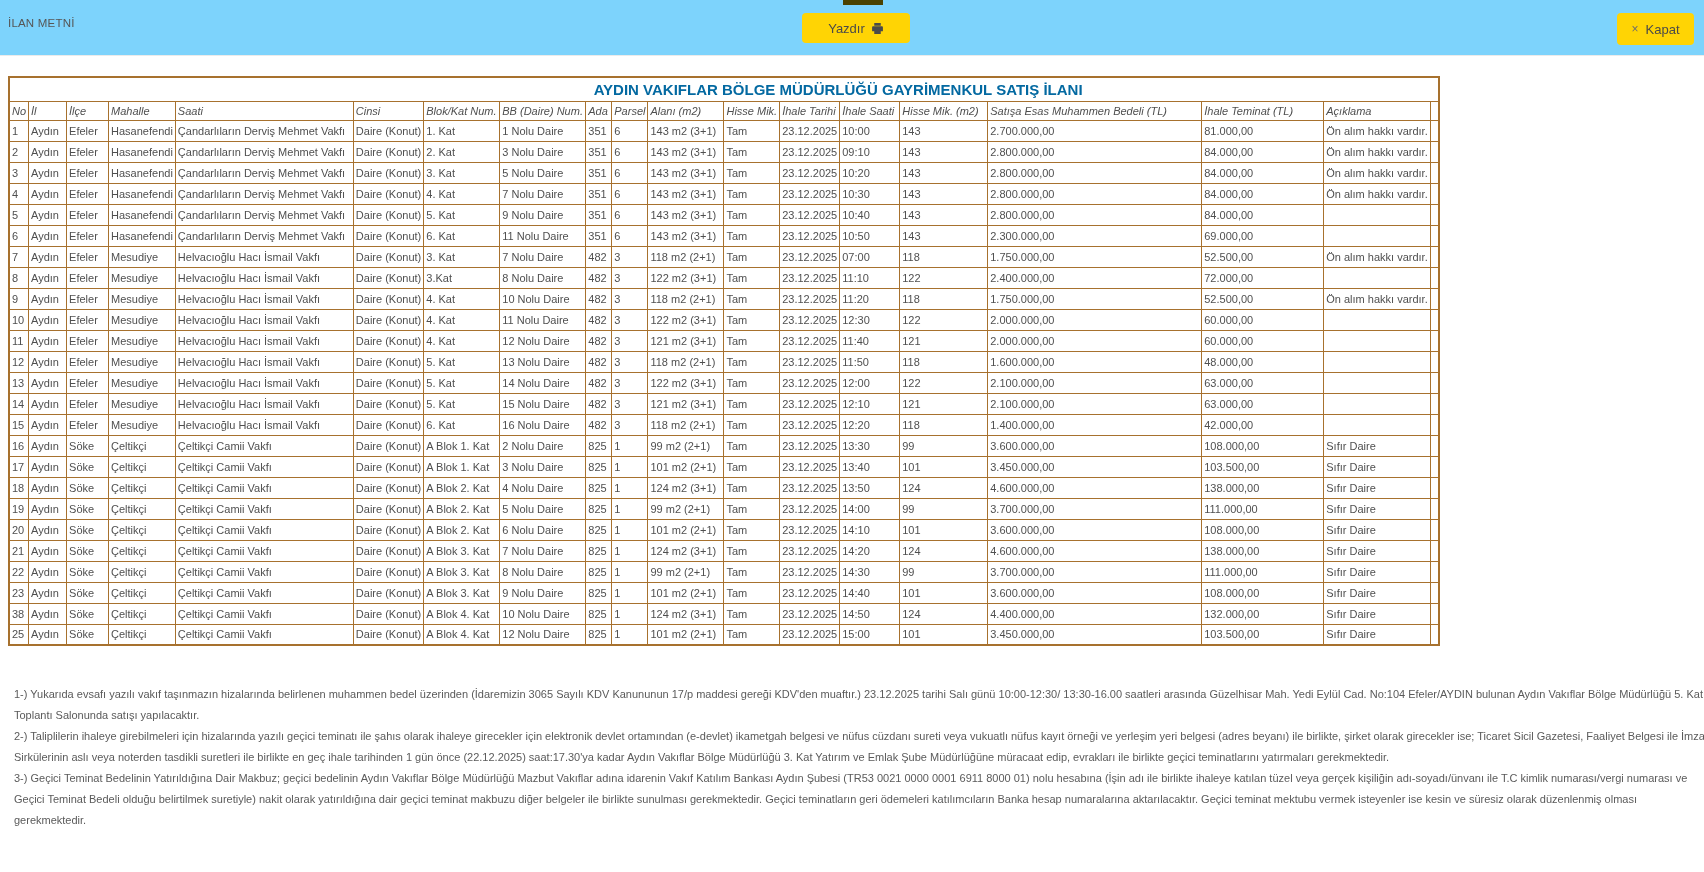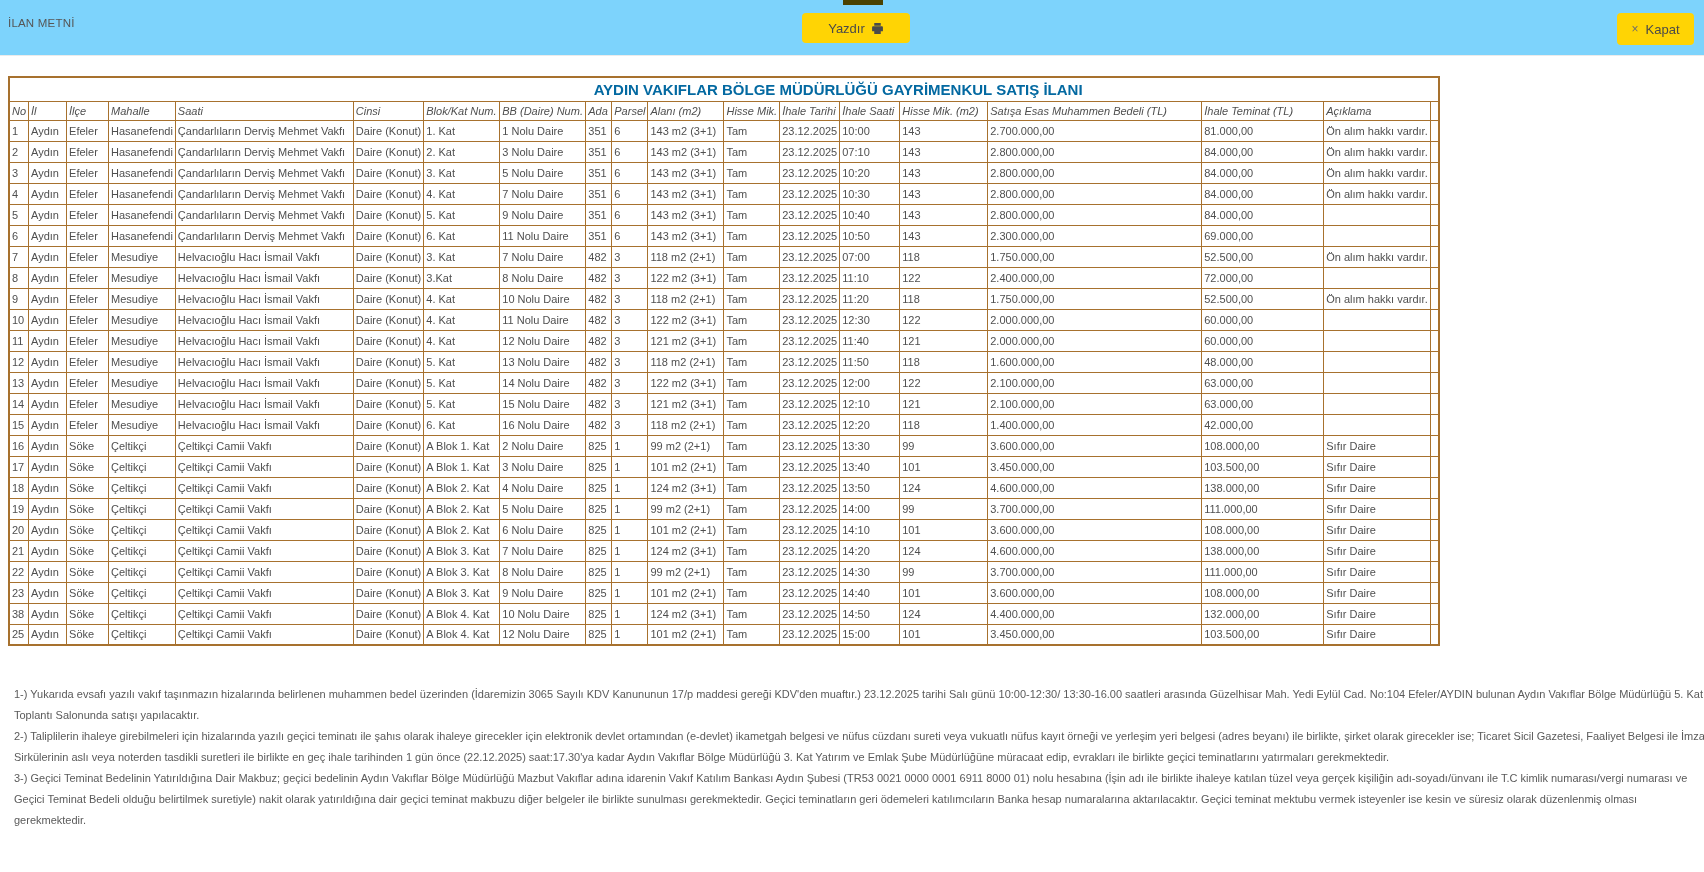--- a/index.html
+++ b/index.html
@@ -130,21 +130,21 @@
           <td>Hasanefendi</td>
           <td>Çandarlıların Derviş Mehmet Vakfı</td>
           <td>Daire (Konut)</td>
           <td>2. Kat</td>
           <td>3 Nolu Daire</td>
           <td>351</td>
           <td>6</td>
           <td>143 m2 (3+1)</td>
           <td>Tam</td>
           <td>23.12.2025</td>
-          <td>07:10</td>
+          <td>09:10</td>
           <td>143</td>
           <td>2.800.000,00</td>
           <td>84.000,00</td>
           <td>Ön alım hakkı vardır.</td>
           <td></td>
         </tr>
         <tr>
           <td>3</td>
           <td>Aydın</td>
           <td>Efeler</td>

